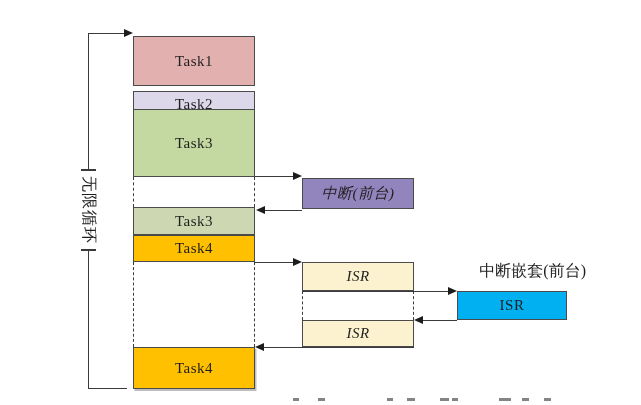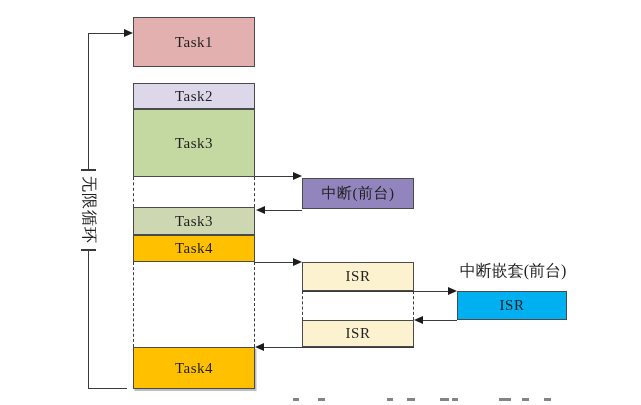--- a/index.html
+++ b/index.html
@@ -6,39 +6,39 @@
   #canvas{
     position:relative;width:641px;height:405px;background:#ffffff;overflow:hidden;
     font-family:"Liberation Serif","DejaVu Serif",serif;color:#1f1f1f;
   }
   .box{
     position:absolute;box-sizing:border-box;border:1px solid #4a4a4a;
     display:flex;align-items:center;justify-content:center;
     font-size:15px;letter-spacing:.5px;
   }
   .col-main{left:133px;width:122px;}
-  .col-isr{left:302px;width:112px;}
+  .col-isr{left:302px;width:112px;font-style:italic;}
   .hline{position:absolute;height:0;border-top:1.5px solid #3a3a3a;}
   .vline{position:absolute;width:0;border-left:1.5px solid #3a3a3a;}
   .vdash{position:absolute;width:0;border-left:1px dashed #3c3c3c;}
   .ah-r{position:absolute;width:0;height:0;border-top:4.5px solid transparent;
         border-bottom:4.5px solid transparent;border-left:9px solid #1c1c1c;}
   .ah-l{position:absolute;width:0;height:0;border-top:4.5px solid transparent;
         border-bottom:4.5px solid transparent;border-right:9px solid #1c1c1c;}
   .tick{position:absolute;height:0;border-top:2px solid #3a3a3a;}
   .lbl{position:absolute;text-align:center;white-space:nowrap;}
   #title{left:103px;top:8px;width:185px;font-size:16px;}
-  #nested-title{left:440px;top:261px;width:146px;font-size:16px;}
+  #nested-title{left:440px;top:261px;width:146px;font-size:16px;text-align:right;}
   #loop-label{
     left:54px;top:196px;width:70px;height:28px;line-height:28px;
     font-size:16px;transform:rotate(90deg);letter-spacing:1px;
   }
   
-  #task1{top:17px;height:50px;background:#e2b0ae;}
-  #task2{top:83px;height:26px;background:#dcd7e9;}
+  #task1{top:36px;height:50px;background:#e2b0ae;}
+  #task2{top:91px;height:26px;background:#dcd7e9;}
   #task3a{top:109px;height:68px;background:#c4d8a1;}
   #task3b{top:207px;height:28px;background:#cdd8b2;}
   #task4a{top:235px;height:27px;background:#ffc000;}
   #task4b{top:347px;height:42px;background:#ffc000;box-shadow:1.5px 2px 0 rgba(110,110,110,.45);}
   #interrupt{top:178px;height:31px;background:#9285bd;}
   #isr1{top:262px;height:29px;background:#fcf2cf;}
   #isr2{top:320px;height:27px;background:#fcf2cf;}
   #isr-nested{left:457px;width:110px;top:291px;height:29px;background:#00b0f0;}
   .frag{position:absolute;top:398px;height:3px;background:#6e6e6e;opacity:.85;}
 </style>

